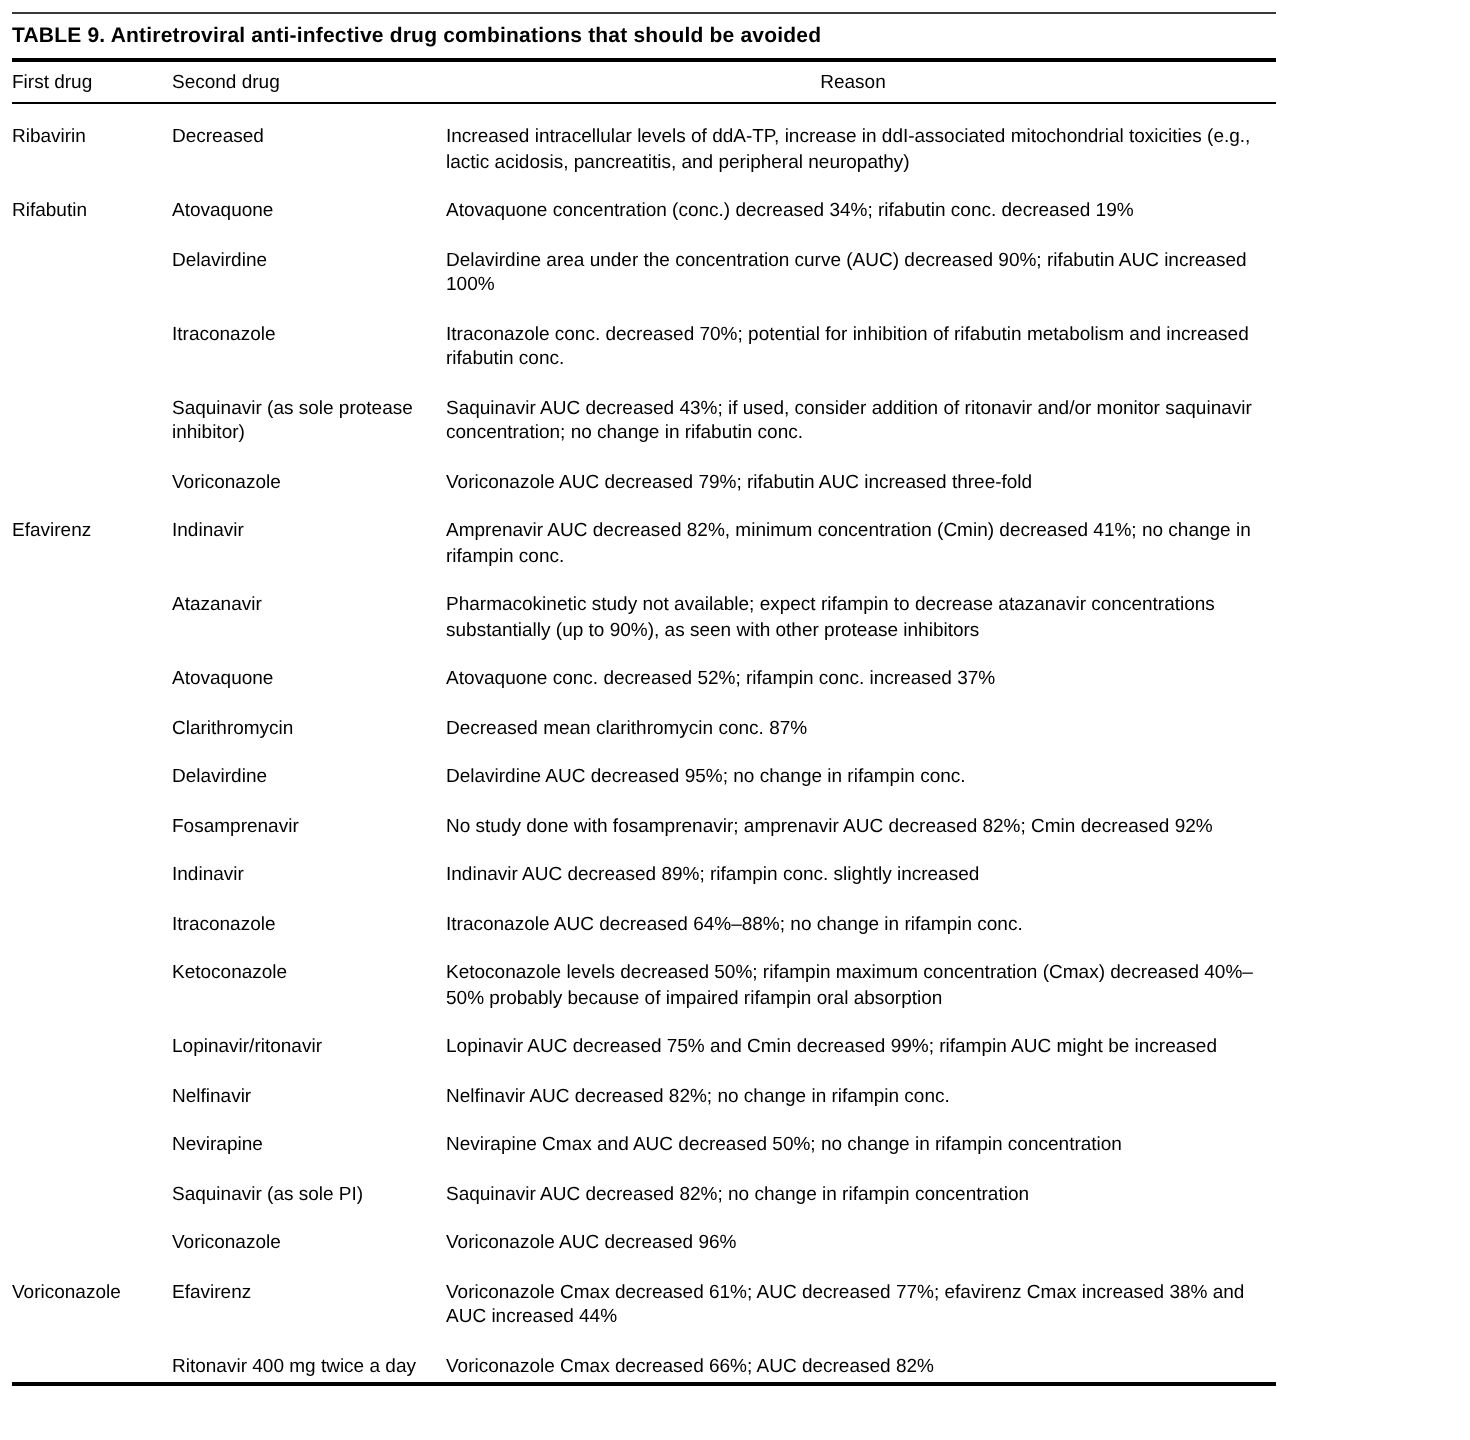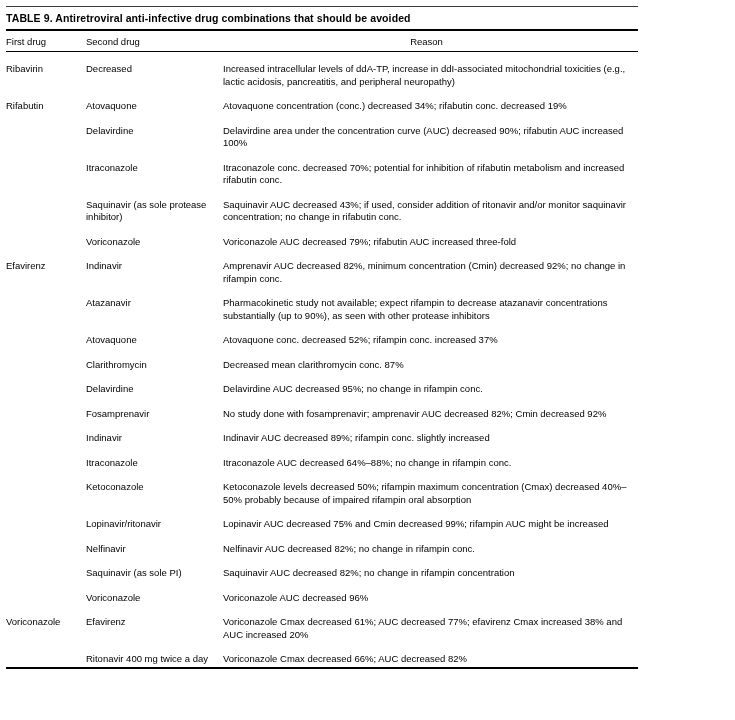--- a/index.html
+++ b/index.html
@@ -99,21 +99,21 @@
           <td class="col-reason">Saquinavir AUC decreased 43%; if used, consider addition of ritonavir and/or monitor saquinavir concentration; no change in rifabutin conc.</td>
         </tr>
         <tr>
           <td class="col-first"></td>
           <td class="col-second">Voriconazole</td>
           <td class="col-reason">Voriconazole AUC decreased 79%; rifabutin AUC increased three-fold</td>
         </tr>
         <tr>
           <td class="col-first">Efavirenz</td>
           <td class="col-second">Indinavir</td>
-          <td class="col-reason">Amprenavir AUC decreased 82%, minimum concentration (Cmin) decreased 92%; no change in rifampin conc.</td>
+          <td class="col-reason">Amprenavir AUC decreased 82%, minimum concentration (Cmin) decreased 41%; no change in rifampin conc.</td>
         </tr>
         <tr>
           <td class="col-first"></td>
           <td class="col-second">Atazanavir</td>
           <td class="col-reason">Pharmacokinetic study not available; expect rifampin to decrease atazanavir concentrations substantially (up to 90%), as seen with other protease inhibitors</td>
         </tr>
         <tr>
           <td class="col-first"></td>
           <td class="col-second">Atovaquone</td>
           <td class="col-reason">Atovaquone conc. decreased 52%; rifampin conc. increased 37%</td>
@@ -153,32 +153,37 @@
           <td class="col-second">Lopinavir/ritonavir</td>
           <td class="col-reason">Lopinavir AUC decreased 75% and Cmin decreased 99%; rifampin AUC might be increased</td>
         </tr>
         <tr>
           <td class="col-first"></td>
           <td class="col-second">Nelfinavir</td>
           <td class="col-reason">Nelfinavir AUC decreased 82%; no change in rifampin conc.</td>
         </tr>
         <tr>
           <td class="col-first"></td>
+          <td class="col-second">Nevirapine</td>
+          <td class="col-reason">Nevirapine Cmax and AUC decreased 50%; no change in rifampin concentration</td>
+        </tr>
+        <tr>
+          <td class="col-first"></td>
           <td class="col-second">Saquinavir (as sole PI)</td>
           <td class="col-reason">Saquinavir AUC decreased 82%; no change in rifampin concentration</td>
         </tr>
         <tr>
           <td class="col-first"></td>
           <td class="col-second">Voriconazole</td>
           <td class="col-reason">Voriconazole AUC decreased 96%</td>
         </tr>
         <tr>
           <td class="col-first">Voriconazole</td>
           <td class="col-second">Efavirenz</td>
-          <td class="col-reason">Voriconazole Cmax decreased 61%; AUC decreased 77%; efavirenz Cmax increased 38% and AUC increased 20%</td>
+          <td class="col-reason">Voriconazole Cmax decreased 61%; AUC decreased 77%; efavirenz Cmax increased 38% and AUC increased 44%</td>
         </tr>
         <tr>
           <td class="col-first"></td>
           <td class="col-second">Ritonavir 400 mg twice a day</td>
           <td class="col-reason">Voriconazole Cmax decreased 66%; AUC decreased 82%</td>
         </tr>
       </tbody>
   </table>
 </div>
 

